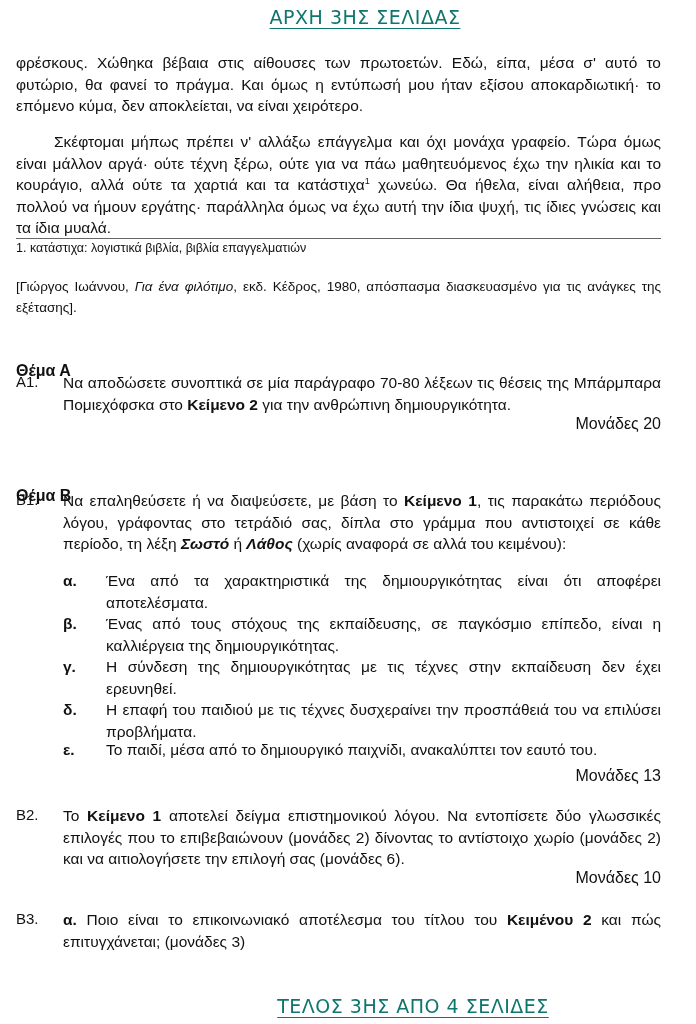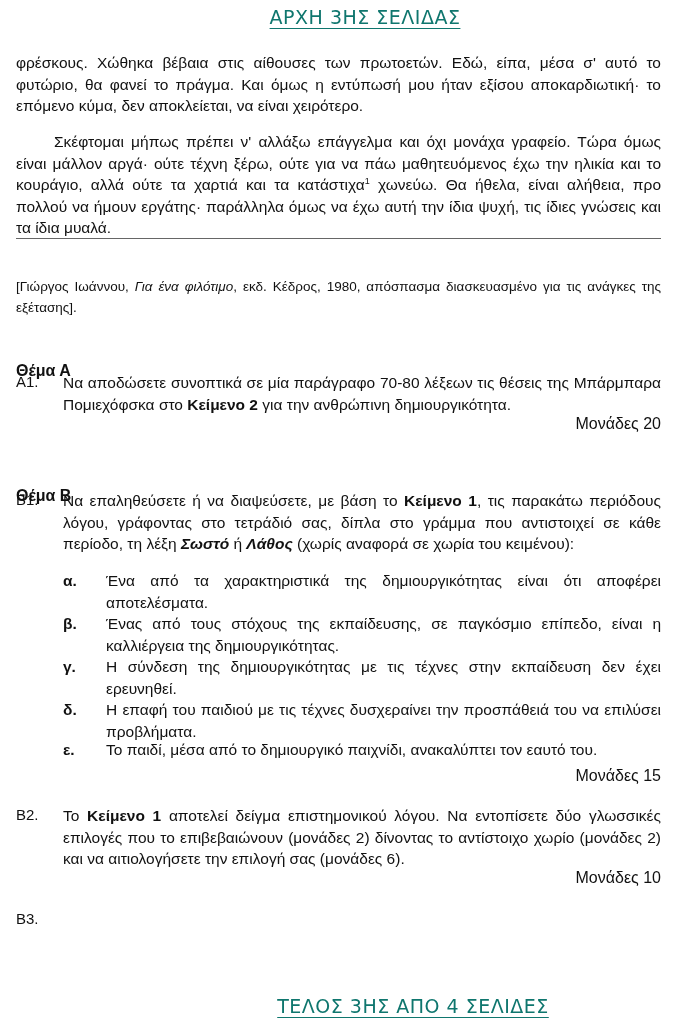--- a/index.html
+++ b/index.html
@@ -29,33 +29,34 @@
 <body>
 
 <div class="page">
 
   <div class="hdr" style="top:6px;"><span>ΑΡΧΗ 3ΗΣ ΣΕΛΙΔΑΣ</span></div>
 
   <div class="para" style="top:52px;">φρέσκους. Χώθηκα βέβαια στις αίθουσες των πρωτοετών. Εδώ, είπα, μέσα σ' αυτό το φυτώριο, θα φανεί το πράγμα. Και όμως η εντύπωσή μου ήταν εξίσου αποκαρδιωτική· το επόμενο κύμα, δεν αποκλείεται, να είναι χειρότερο.</div>
   <div class="para indent" style="top:131px;"><span>Σκέφτομαι μήπως πρέπει ν' αλλάξω επάγγελμα και όχι μονάχα γραφείο. Τώρα όμως είναι μάλλον αργά· ούτε τέχνη ξέρω, ούτε για να πάω μαθητευόμενος έχω την ηλικία και το κουράγιο, αλλά ούτε τα χαρτιά και τα κατάστιχα</span><sup>1</sup><span> χωνεύω. Θα ήθελα, είναι αλήθεια, προ πολλού να ήμουν εργάτης· παράλληλα όμως να έχω αυτή την ίδια ψυχή, τις ίδιες γνώσεις και τα ίδια μυαλά.</span></div>
 
   <div class="rule"></div>
+  <div class="footnote">1. κατάστιχα: λογιστικά βιβλία, βιβλία επαγγελματιών</div>
 
   <div class="source"><span>[Γιώργος Ιωάννου, </span><i>Για ένα φιλότιμο</i><span>, εκδ. Κέδρος, 1980, απόσπασμα διασκευασμένο για τις ανάγκες της εξέτασης].</span></div>
 
   <div class="theme" style="top:330px;">Θέμα Α</div>
 
   <div class="qnum" style="top:373px;">Α1.</div>
   <div class="qtext" style="top:372px;"><span>Να αποδώσετε συνοπτικά σε μία παράγραφο 70-80 λέξεων τις θέσεις της Μπάρμπαρα Πομιεχόφσκα στο </span><b>Κείμενο 2</b><span> για την ανθρώπινη δημιουργικότητα.</span></div>
   <div class="marks" style="top:415px;">Μονάδες 20</div>
 
   <div class="theme" style="top:455px;text-align:right;">Θέμα Β</div>
 
   <div class="qnum" style="top:491px;">Β1.</div>
-  <div class="qtext" style="top:490px;"><span>Να επαληθεύσετε ή να διαψεύσετε, με βάση το </span><b>Κείμενο 1</b><span>, τις παρακάτω περιόδους λόγου, γράφοντας στο τετράδιό σας, δίπλα στο γράμμα που αντιστοιχεί σε κάθε περίοδο, τη λέξη </span><b><i>Σωστό</i></b><span> ή </span><b><i>Λάθος</i></b><span> (χωρίς αναφορά σε χωρία του κειμένου):</span></div>
+  <div class="qtext" style="top:490px;"><span>Να επαληθεύσετε ή να διαψεύσετε, με βάση το </span><b>Κείμενο 1</b><span>, τις παρακάτω περιόδους λόγου, γράφοντας στο τετράδιό σας, δίπλα στο γράμμα που αντιστοιχεί σε κάθε περίοδο, τη λέξη </span><b><i>Σωστό</i></b><span> ή </span><b><i>Λάθος</i></b><span> (χωρίς αναφορά σε αλλά του κειμένου):</span></div>
 
   <div class="item" style="top:570px;">
     <span class="lbl">α.</span>
     <div class="txt">Ένα από τα χαρακτηριστικά της δημιουργικότητας είναι ότι αποφέρει αποτελέσματα.</div>
   </div>
   <div class="item" style="top:613px;">
     <span class="lbl">β.</span>
     <div class="txt">Ένας από τους στόχους της εκπαίδευσης, σε παγκόσμιο επίπεδο, είναι η καλλιέργεια της δημιουργικότητας.</div>
   </div>
   <div class="item" style="top:656px;">
@@ -63,23 +64,24 @@
     <div class="txt">Η σύνδεση της δημιουργικότητας με τις τέχνες στην εκπαίδευση δεν έχει ερευνηθεί.</div>
   </div>
   <div class="item" style="top:699px;">
     <span class="lbl">δ.</span>
     <div class="txt">Η επαφή του παιδιού με τις τέχνες δυσχεραίνει την προσπάθειά του να επιλύσει προβλήματα.</div>
   </div>
   <div class="item" style="top:739px;">
     <span class="lbl">ε.</span>
     <div class="txt">Το παιδί, μέσα από το δημιουργικό παιχνίδι, ανακαλύπτει τον εαυτό του.</div>
   </div>
-  <div class="marks" style="top:767px;">Μονάδες 15</div>
+  <div class="marks" style="top:767px;">Μονάδες 13</div>
 
   <div class="qnum" style="top:806px;">Β2.</div>
   <div class="qtext" style="top:805px;"><span>Το </span><b>Κείμενο 1</b><span> αποτελεί δείγμα επιστημονικού λόγου. Να εντοπίσετε δύο γλωσσικές επιλογές που το επιβεβαιώνουν (μονάδες 2) δίνοντας το αντίστοιχο χωρίο (μονάδες 2) και να αιτιολογήσετε την επιλογή σας (μονάδες 6).</span></div>
   <div class="marks" style="top:869px;">Μονάδες 10</div>
 
   <div class="qnum" style="top:910px;">Β3.</div>
+  <div class="qtext" style="top:909px;"><b>α.</b><span> Ποιο είναι το επικοινωνιακό αποτέλεσμα του τίτλου του </span><b>Κειμένου 2</b><span> και πώς επιτυγχάνεται; (μονάδες 3)</span></div>
 
   <div class="hdr" style="top:995px;padding-left:48px;"><span>ΤΕΛΟΣ 3ΗΣ ΑΠΟ 4 ΣΕΛΙΔΕΣ</span></div>
 
 </div>
 
 </body></html>

